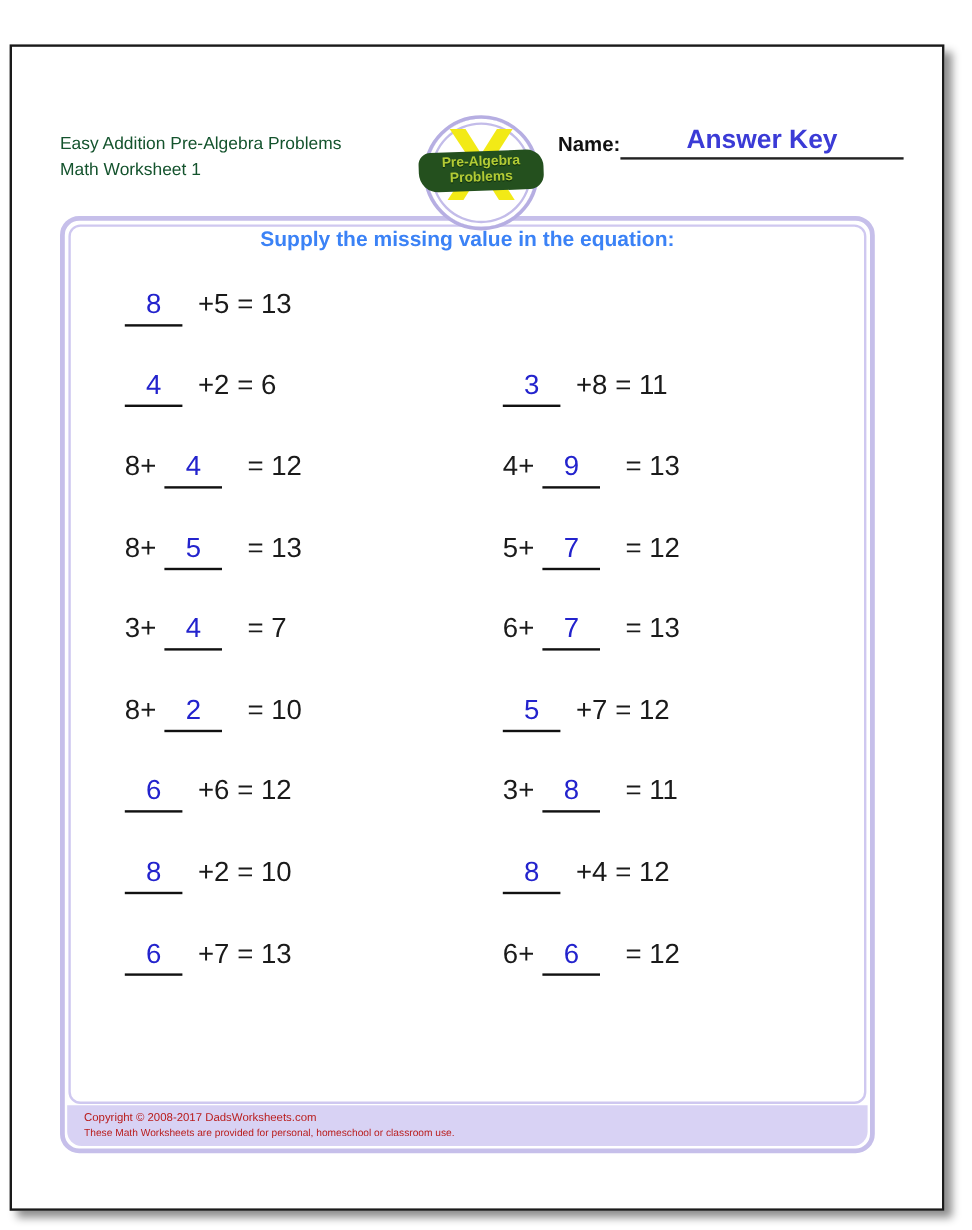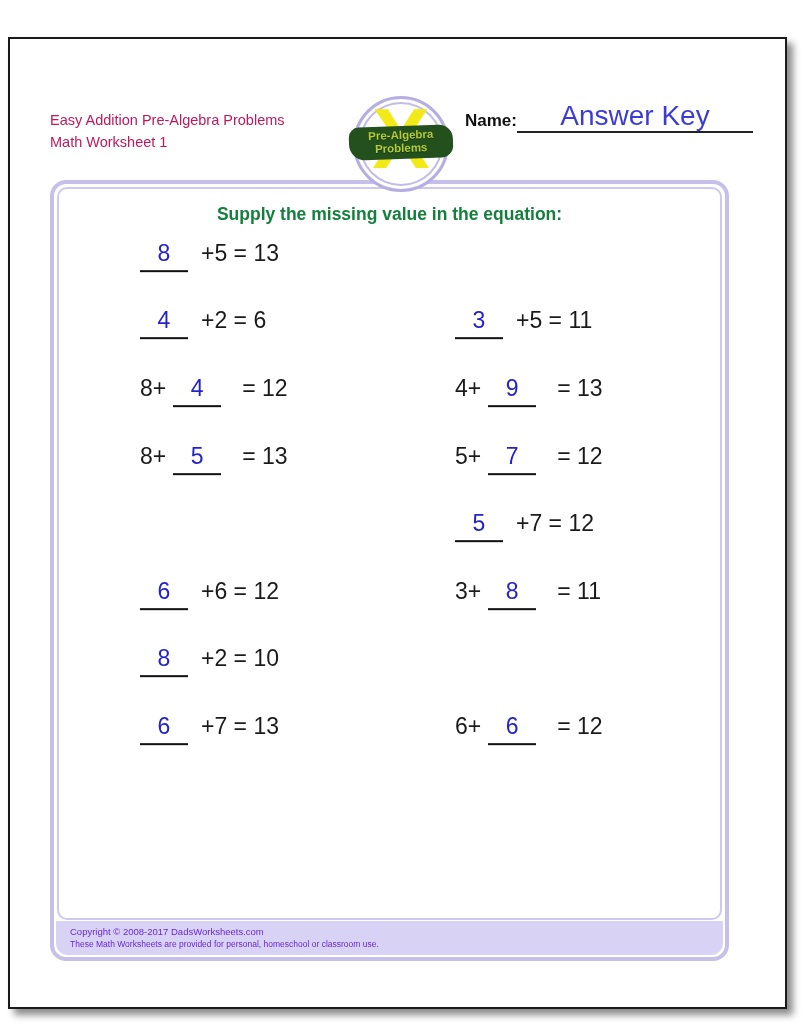--- a/index.html
+++ b/index.html
@@ -5,69 +5,69 @@
   * { margin:0; padding:0; box-sizing:border-box; }
   html,body { width:810px; height:1025px; background:#ffffff; overflow:hidden;
               font-family:"Liberation Sans", sans-serif; }
 
   .page { position:absolute; left:8px; top:37px; width:779px; height:972px;
           background:#ffffff; border:2px solid #1a1a1a;
           box-shadow:6px 6px 7px rgba(0,0,0,0.45); }
 
   
   .header-title { position:absolute; left:40px; top:70px; font-size:14.5px;
-                  line-height:22px; color:#be185d; }
+                  line-height:22px; color:#14532d; }
 
   
   .logo { position:absolute; left:343px; top:57px; width:96px; height:96px; z-index:5; }
   .logo-circle { position:absolute; inset:0; border-radius:50%; background:#ffffff;
                  border:3px solid #b6aee2;
                  box-shadow: inset 0 0 0 3px #ffffff, inset 0 0 0 5px #c3bce9; }
   .logo-x { position:absolute; left:0; top:-6px; width:100%; height:100%;
             display:flex; align-items:center; justify-content:center;
             font-size:86px; font-weight:bold; color:#f2ea16; }
   .logo-badge { position:absolute; left:-4px; top:30px; width:104px; padding:3px 0 4px;
                 background:#24501e; border-radius:10px 14px 12px 16px;
                 transform:rotate(-2deg); text-align:center;
                 font-size:11.5px; font-weight:bold; line-height:13px;
                 color:#b3cb35; text-shadow:0 1px 0 #123310; }
 
   
   .name-block { position:absolute; left:455px; top:62px; display:flex; align-items:flex-end; }
   .name-label { font-size:17px; font-weight:bold; color:#111; padding-bottom:2px; }
   .name-line  { width:236px; border-bottom:2px solid #222; text-align:center; }
-  .name-value { font-size:28px; font-weight:normal; color:#3b3bd6; line-height:30px; }
+  .name-value { font-size:22px; font-weight:bold; color:#3b3bd6; line-height:30px; }
 
   
   .frame-outer { position:absolute; left:40px; top:141px; width:679px; height:781px;
                  border:4px solid #c6bfea; border-radius:16px; background:#ffffff; }
   .frame-inner { position:absolute; left:3px; right:3px; top:3px; bottom:37px;
                  border:2px solid #cfc8f0; border-radius:10px; background:#ffffff; }
 
-  .instruction { position:absolute; left:0; right:0; top:15px; text-align:center;
-                 font-size:17.5px; font-weight:bold; color:#15803d; }
+  .instruction { position:absolute; left:0; right:0; top:0; text-align:center;
+                 font-size:17.5px; font-weight:bold; color:#3b82f6; }
 
   
-  .problems { position:absolute; left:0; right:0; top:37px;padding-left:36px; }
+  .problems { position:absolute; left:0; right:0; top:37px; }
   .prob-row  { position:relative; height:67.6px; }
   .eq { position:absolute; top:50%; transform:translateY(-62%);
         font-size:23px; color:#1a1a1a; white-space:nowrap; }
   .eq.left  { left:45px; }
   .eq.right { left:360px; }
   .eq .pre  { margin-right:7px; }
   .eq .blank { display:inline-block; width:48px; text-align:center;
                border-bottom:2.5px solid #111; padding-bottom:3px;
                color:#2323cd; }
   .eq.first .post { margin-left:13px; }
   .eq.mid   .post { margin-left:21px; }
 
   
   .footer-band { position:absolute; left:2px; right:2px; bottom:2px; height:34px;
                  background:#d8d2f4; border-radius:0 0 12px 12px; }
-  .copyright { position:absolute; left:14px; top:4px; color:#6d28d9; }
+  .copyright { position:absolute; left:14px; top:4px; color:#b91c1c; }
   .copyright .c1 { font-size:9.5px; line-height:13px; }
   .copyright .c2 { font-size:8.5px; line-height:12px; }
   .brand { position:absolute; right:10px; top:1px;
            font-family:"DejaVu Serif", serif; font-style:italic; font-weight:bold;
            font-size:25px; letter-spacing:-1px; color:#4444d4;
            text-shadow:1.5px 1.5px 0 #000, -1px -1px 0 #000, 1px -1px 0 #000,
                        -1px 1px 0 #000, 2px 2px 0 #000; }
 </style>
 </head>
 <body>
@@ -97,39 +97,45 @@
 
   <div class="frame-outer">
     <div class="frame-inner">
       <div class="instruction">Supply the missing value in the equation:</div>
       <div class="problems" id="problems">
           <div class="prob-row">
             <div class="eq left first"><span class="blank">8</span><span class="post">+5 = 13</span></div>
           </div>
           <div class="prob-row">
             <div class="eq left first"><span class="blank">4</span><span class="post">+2 = 6</span></div>
-            <div class="eq right first"><span class="blank">3</span><span class="post">+5 = 11</span></div>
+            <div class="eq right first"><span class="blank">3</span><span class="post">+8 = 11</span></div>
           </div>
           <div class="prob-row">
             <div class="eq left mid"><span class="pre">8+</span><span class="blank">4</span><span class="post">= 12</span></div>
             <div class="eq right mid"><span class="pre">4+</span><span class="blank">9</span><span class="post">= 13</span></div>
           </div>
           <div class="prob-row">
             <div class="eq left mid"><span class="pre">8+</span><span class="blank">5</span><span class="post">= 13</span></div>
             <div class="eq right mid"><span class="pre">5+</span><span class="blank">7</span><span class="post">= 12</span></div>
           </div>
           <div class="prob-row">
+            <div class="eq left mid"><span class="pre">3+</span><span class="blank">4</span><span class="post">= 7</span></div>
+            <div class="eq right mid"><span class="pre">6+</span><span class="blank">7</span><span class="post">= 13</span></div>
+          </div>
+          <div class="prob-row">
+            <div class="eq left mid"><span class="pre">8+</span><span class="blank">2</span><span class="post">= 10</span></div>
             <div class="eq right first"><span class="blank">5</span><span class="post">+7 = 12</span></div>
           </div>
           <div class="prob-row">
             <div class="eq left first"><span class="blank">6</span><span class="post">+6 = 12</span></div>
             <div class="eq right mid"><span class="pre">3+</span><span class="blank">8</span><span class="post">= 11</span></div>
           </div>
           <div class="prob-row">
             <div class="eq left first"><span class="blank">8</span><span class="post">+2 = 10</span></div>
+            <div class="eq right first"><span class="blank">8</span><span class="post">+4 = 12</span></div>
           </div>
           <div class="prob-row">
             <div class="eq left first"><span class="blank">6</span><span class="post">+7 = 13</span></div>
             <div class="eq right mid"><span class="pre">6+</span><span class="blank">6</span><span class="post">= 12</span></div>
           </div>
         </div>
     </div>
     <div class="footer-band">
       <div class="copyright">
         <div class="c1">Copyright © 2008-2017 DadsWorksheets.com</div>

